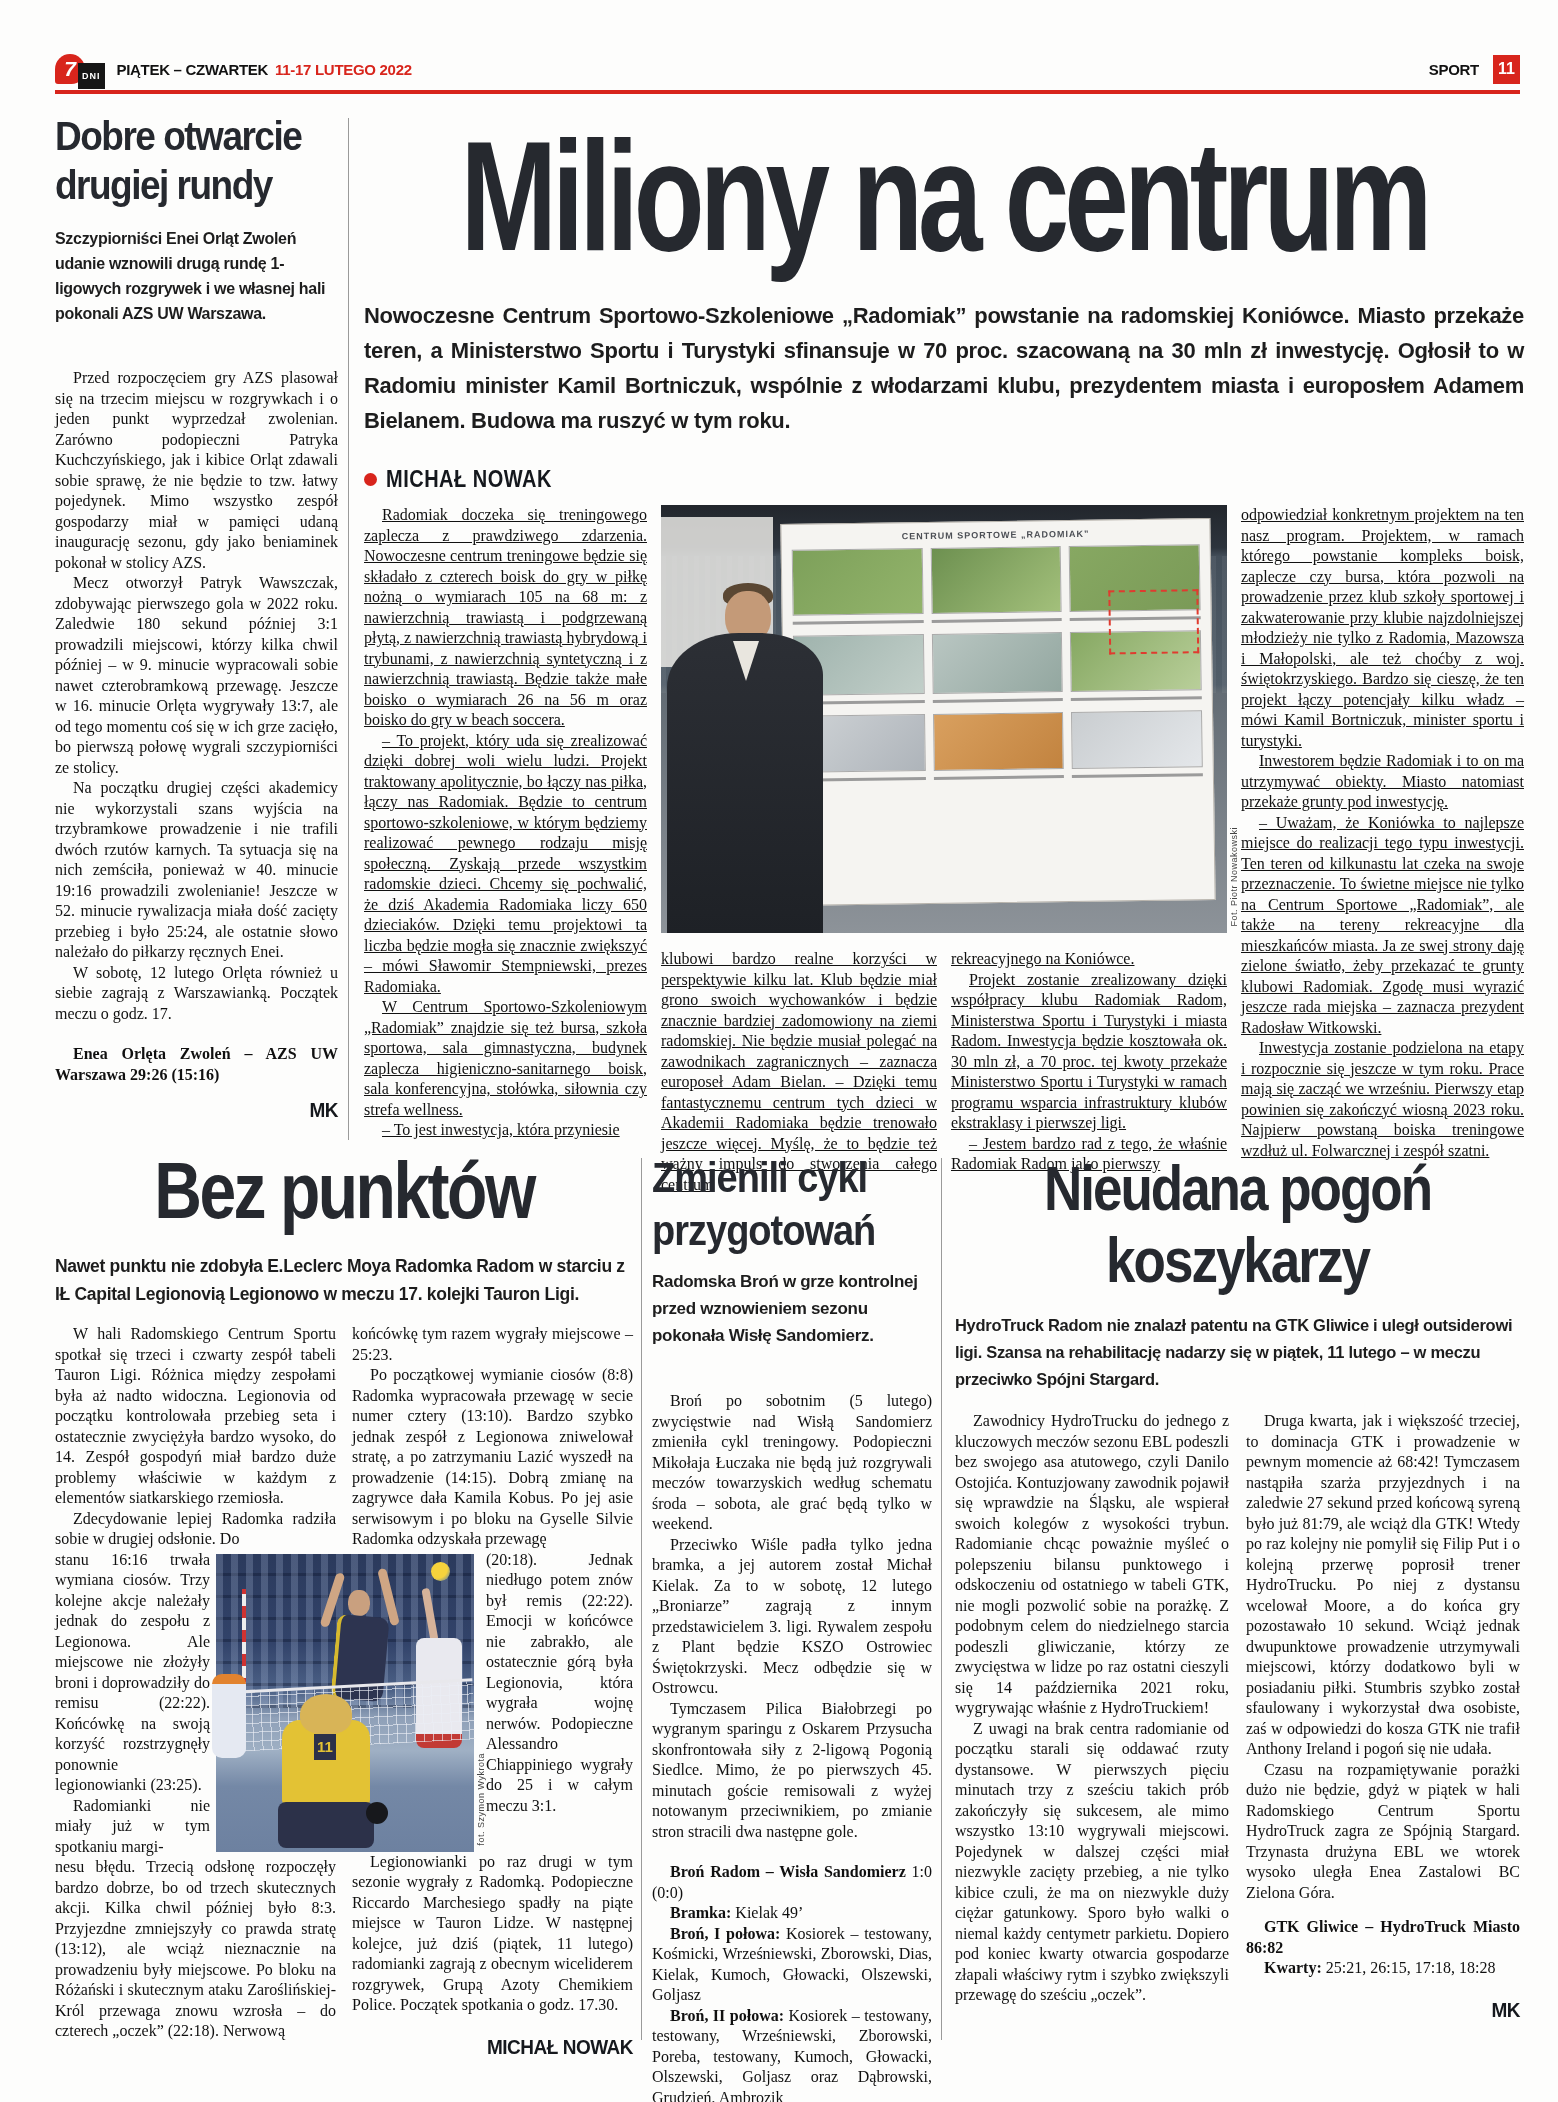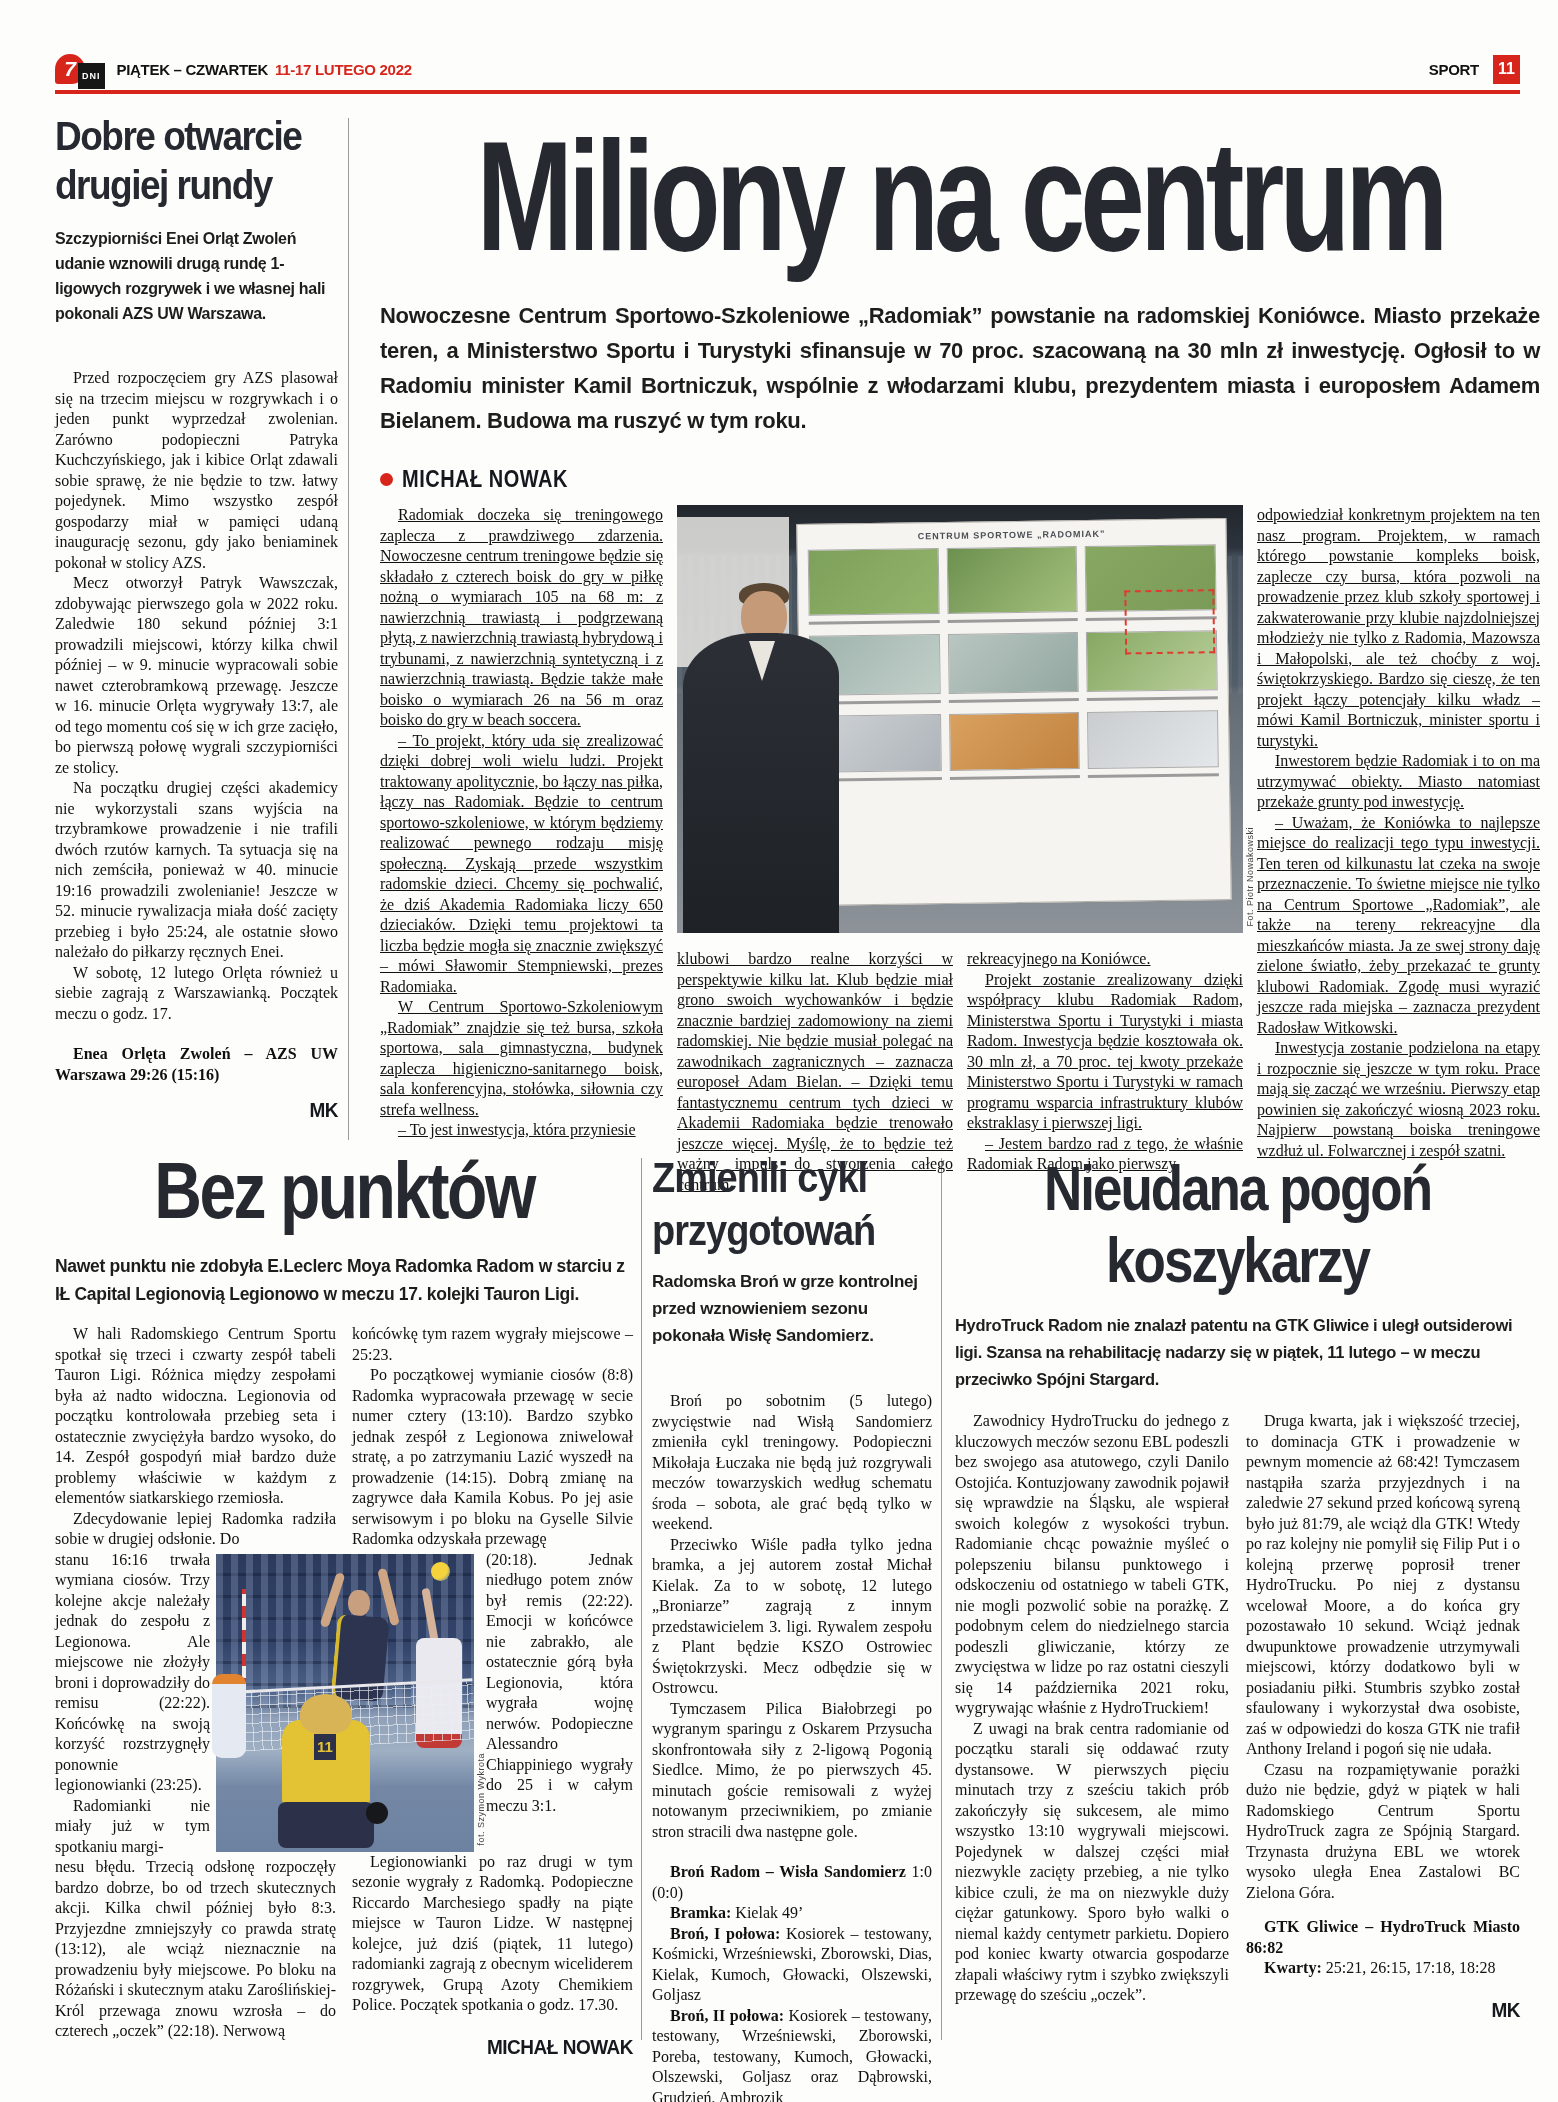--- a/index.html
+++ b/index.html
@@ -44,21 +44,21 @@
   .cont{text-indent:0;}
   .result{font-weight:bold;}
   .match b{font-family:"Liberation Serif",serif;}
   .sig{font-weight:bold;font-size:19px;letter-spacing:-0.5px;text-align:right;color:#15181d;
        transform:scaleY(1.1);transform-origin:center right;}
   .author-row{display:flex;align-items:center;gap:9px;margin-top:30px;margin-bottom:14px;}
   .dot{width:13px;height:13px;border-radius:50%;background:#d8251c;}
   .author{font-weight:bold;font-size:20px;letter-spacing:0.5px;color:#15181d;transform:scaleY(1.15);transform-origin:left center;}
   
   .left-article{position:absolute;left:55px;top:112px;width:283px;}
-  .main-article{position:absolute;left:380px;top:104px;width:1160px;}
+  .main-article{position:absolute;left:364px;top:104px;width:1160px;}
   .ma-body{display:flex;gap:14px;text-decoration:underline;}
   .ma-col{width:283px;}
   .ma-mid{width:566px;display:flex;flex-direction:column;}
   .mid-cols{display:flex;gap:14px;margin-top:16px;}
   .mid-col{width:276px;}
   
   .photo-main{position:relative;width:566px;height:428px;overflow:visible;
     background:linear-gradient(180deg,#22262c 0%,#2d343d 10%,#434e59 12%,#525e69 42%,#636c74 44%,#7d848b 78%,#8d9399 100%);}
   .pm-seats{position:absolute;left:0;top:12%;width:100%;height:32%;
     background:repeating-linear-gradient(90deg,rgba(255,255,255,0.06) 0 5px,transparent 5px 11px);}

